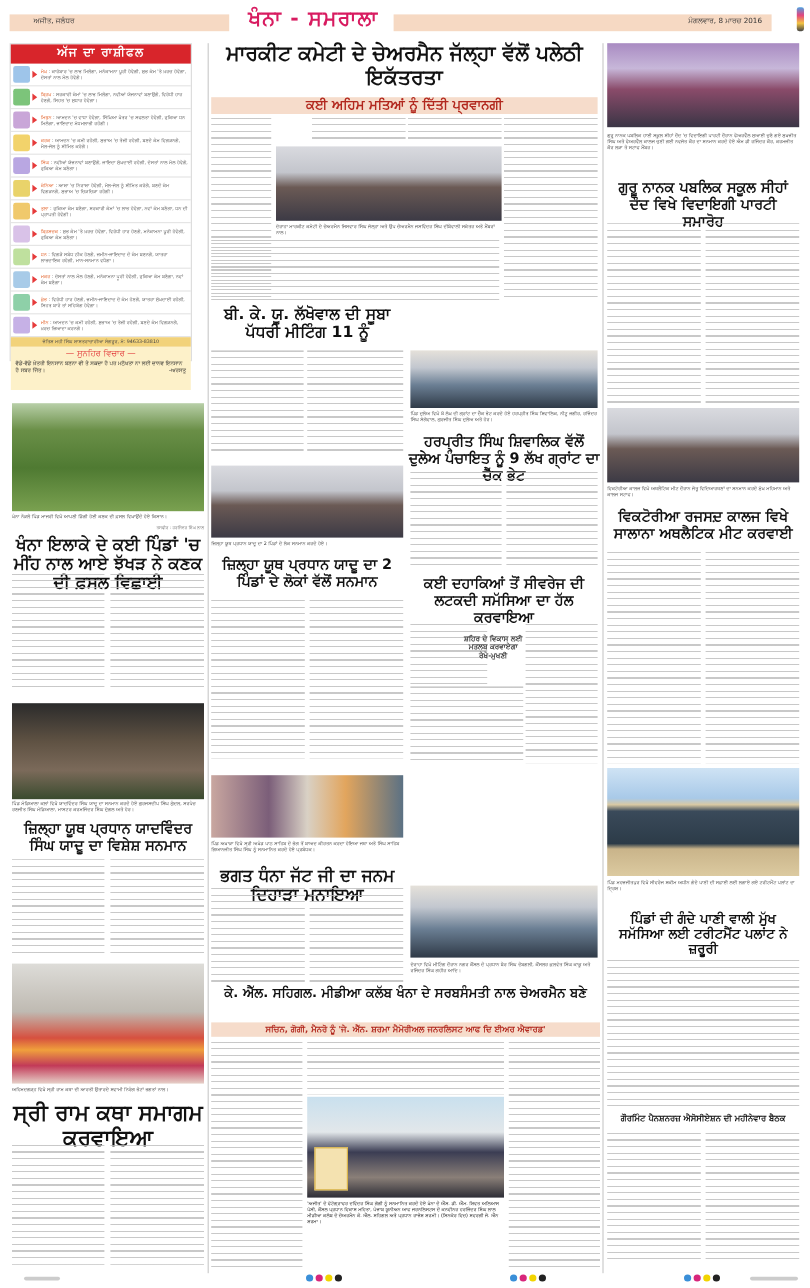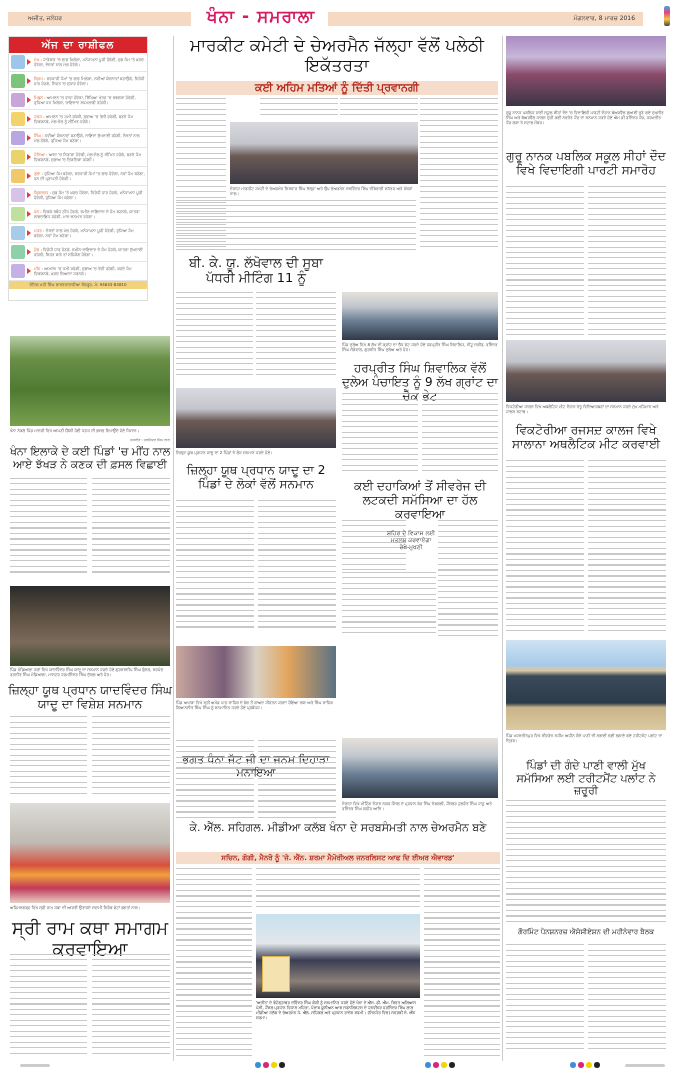--- a/index.html
+++ b/index.html
@@ -12,21 +12,21 @@
   .hdr-bar { top: 12px; height: 14px; background: #f6d9c3; }
   .hdr-left { left: 8px; width: 183px; }
   .hdr-right { left: 328px; width: 315px; }
   .hdr-city { left: 28px; top: 14px; font-size: 6px; color: #333; }
   .hdr-date { left: 555px; top: 14px; font-size: 6px; color: #333; text-align:right; width: 80px; }
   .hdr-section { left: 196px; top: 6px; width: 130px; font-size: 17px; font-weight: bold; color: #d81b60; text-align: center; letter-spacing: 1px; }
   .hdr-page { left: 643px; top: 7px; font-size: 21px; font-family: "Liberation Serif", serif; color: #222; margin-left: 36px; }
   .reg-mark { left: 664px; top: 6px; width: 6px; height: 20px; background: linear-gradient(#4ba3e3,#e3457e,#f4c542,#444); border-radius: 2px; }
 
   
-  .horo { left: 8px; top: 36px; width: 140px; height: 265px; border: 1px solid #ddd; background: #fff; }
+  .horo { left: 8px; top: 36px; width: 152px; height: 265px; border: 1px solid #ddd; background: #fff; }
   .horo-title { height: 16px; background: #d8252b; color: #fff; font-size: 10px; font-weight: bold; text-align: center; line-height: 16px; letter-spacing: 1px; }
   .horo-row { height: 19px; border-bottom: 1px solid #e5e5e5; display: flex; align-items: center; padding: 0 2px; }
   .horo-icon { width: 14px; height: 14px; border-radius: 2px; flex: 0 0 14px; margin-right: 2px; }
   .horo-arrow { width: 0; height: 0; border-left: 4px solid #e63b3b; border-top: 3px solid transparent; border-bottom: 3px solid transparent; margin-right: 3px; }
   .horo-text { font-size: 4px; line-height: 5px; color: #555; flex: 1; overflow: hidden; height: 11px; }
   .horo-text b { color: #e0561a; font-weight: normal; }
   .horo-foot { height: 8px; background: #f2d27a; font-size: 4px; text-align: center; line-height: 8px; color: #444; }
   .thought { background: #fdf1c9; padding: 2px 4px; height: 36px; }
   .thought-title { color: #e23b3b; font-size: 7px; text-align: center; }
   .thought-text { font-size: 4.5px; line-height: 6px; color: #222; margin-top: 2px; }
@@ -39,21 +39,21 @@
   .ph-night { background: linear-gradient(180deg,#2b2b2b 0%,#5f5243 40%,#7b6a5a 70%,#3a4b2e 100%); }
   .ph-water { background: linear-gradient(180deg,#cfe3f4 0%,#a8c9e8 28%,#d9c9a3 34%,#3a4a5a 40%,#2c3b48 70%,#c9b48a 75%,#dccaa0 100%); }
   .ph-flowers { background: linear-gradient(180deg,#dddcd8 0%,#bfbab2 40%,#d6503f 62%,#f0a03c 72%,#c23a58 85%,#e6d0c8 100%); }
   .ph-stage { background: linear-gradient(180deg,#c9e0ee 0%,#e2e7ea 35%,#3b3d53 55%,#8a7f78 80%,#2d2d36 100%); }
   .ph-prayer { background: linear-gradient(90deg,#c9a7a0 0%,#7b5e79 30%,#d9d1c5 50%,#e2a55d 70%,#5b7184 100%); }
   .ph-office { background: linear-gradient(180deg,#e5e1da 0%,#c2c7cf 30%,#6b7f94 60%,#2f3a47 100%); }
 
   .caption { font-size: 4px; line-height: 5px; color: #444; }
   .credit { font-size: 3.5px; color: #666; text-align: right; }
 
-  .headline { font-weight: normal; color: #111; text-align: center; line-height: 1.15; }
+  .headline { font-weight: bold; color: #111; text-align: center; line-height: 1.15; }
 
   .lines { background: repeating-linear-gradient(180deg,#bbb 0px,#bbb 1px,transparent 1px,transparent 5.5px); opacity: 0.8; }
 
   .sub-band { background: #f6dccb; color: #b2281e; font-weight: bold; text-align: center; }
   .vrule { background: #ccc; width: 1px; }
 
   .colorbar { height: 6px; display: flex; gap: 2px; }
   .colorbar span { width: 6px; height: 6px; border-radius: 50%; }
   .greybar { height: 3px; background: #ccc; border-radius: 2px; }
 </style>
@@ -126,26 +126,33 @@
         <span class="horo-arrow"></span>
         <span class="horo-text"><b>ਕੁੰਭ</b> : <span>ਵਿਰੋਧੀ ਹਾਰ ਹੋਣਗੇ, ਜ਼ਮੀਨ-ਜਾਇਦਾਦ ਦੇ ਕੰਮ ਹੋਣਗੇ, ਯਾਤਰਾ ਸੁੱਖਦਾਈ ਰਹੇਗੀ, ਸਿਹਤ ਬਾਰੇ ਤਾਂ ਸਹਿਯੋਗ ਹੋਵੇਗਾ।</span></span>
       </div>
       <div class="horo-row">
         <span class="horo-icon" style="background:#c6b1e6"></span>
         <span class="horo-arrow"></span>
         <span class="horo-text"><b>ਮੀਨ</b> : <span>ਆਮਦਨ 'ਚ ਕਮੀ ਰਹੇਗੀ, ਸੁਭਾਅ 'ਚ ਤੇਜ਼ੀ ਰਹੇਗੀ, ਬਣਦੇ ਕੰਮ ਵਿਗੜਨਗੇ, ਖ਼ਰਚ ਜ਼ਿਆਦਾ ਕਰਨਗੇ।</span></span>
       </div>
     </div>
   <div class="horo-foot">ਜੋਤਿਸ਼ ਮਹੀ ਸਿੰਘ ਸ਼ਾਸਤਰਾਚਾਰੀਆ ਸੰਗਰੂਰ, ਮੋ: 94633-83810</div>
+  <div class="thought">
+    <div class="thought-title">— ਸੁਨਹਿਰ ਵਿਚਾਰ —</div>
+    <div class="thought-text">
+      <span>ਵੱਡੇ-ਵੱਡੇ ਖ਼ੇਤਰੀ ਇਨਸਾਨ ਬਣਨਾ ਵੀ ਤੇ ਸਕਦਾ ਹੈ ਪਰ ਮਨੁੱਖਤਾ ਨਾ ਲਈ ਦਾਨਵ ਇਨਸਾਨ ਹੈ ਸਬਰ ਜਿੱਤ।</span>
+      <span style="float:right">-ਅਰਸਤੂ</span>
+    </div>
+  </div>
 </div>
 
 <div class="abs photo ph-field" style="left:10px;top:336px;width:160px;height:90px;"></div>
 <div class="abs caption" style="left:10px;top:428px;width:160px;">ਖੰਨਾ ਨੇੜਲੇ ਪਿੰਡ ਮਾਜਰੀ ਵਿਖੇ ਆਪਣੀ ਡਿੱਗੀ ਹੋਈ ਕਣਕ ਦੀ ਫ਼ਸਲ ਵਿਖਾਉਂਦੇ ਹੋਏ ਕਿਸਾਨ।</div>
 <div class="abs credit" style="left:10px;top:438px;width:160px;">ਤਸਵੀਰ : ਹਰਜਿੰਦਰ ਸਿੰਘ ਲਾਲ</div>
-<div class="abs headline" style="left:8px;top:446px;width:164px;font-size:11px;">ਖੰਨਾ ਇਲਾਕੇ ਦੇ ਕਈ ਪਿੰਡਾਂ 'ਚ ਮੀਂਹ ਨਾਲ ਆਏ ਝੱਖੜ ਨੇ ਕਣਕ ਦੀ ਫ਼ਸਲ ਵਿਛਾਈ</div>
+<div class="abs headline" style="left:8px;top:446px;width:164px;font-size:14px;">ਖੰਨਾ ਇਲਾਕੇ ਦੇ ਕਈ ਪਿੰਡਾਂ 'ਚ ਮੀਂਹ ਨਾਲ ਆਏ ਝੱਖੜ ਨੇ ਕਣਕ ਦੀ ਫ਼ਸਲ ਵਿਛਾਈ</div>
 <div class="abs lines" style="left:10px;top:478px;width:77px;height:98px;"></div>
 <div class="abs lines" style="left:92px;top:478px;width:78px;height:98px;"></div>
 
 <div class="abs photo ph-night" style="left:10px;top:586px;width:160px;height:80px;"></div>
 <div class="abs caption" style="left:10px;top:667px;width:160px;">ਪਿੰਡ ਮੰਡਿਆਲਾ ਕਲਾਂ ਵਿਖੇ ਯਾਦਵਿੰਦਰ ਸਿੰਘ ਯਾਦੂ ਦਾ ਸਨਮਾਨ ਕਰਦੇ ਹੋਏ ਗੁਰਜਸਦੀਪ ਸਿੰਘ ਗੁੰਦਲ, ਸਰਪੰਚ ਰਣਜੀਤ ਸਿੰਘ ਮੰਡਿਆਲਾ, ਮਾਸਟਰ ਕਰਮਜਿੰਦਰ ਸਿੰਘ ਦੁੱਗਲ ਅਤੇ ਹੋਰ।</div>
 <div class="abs headline" style="left:8px;top:684px;width:164px;font-size:12px;">ਜ਼ਿਲ੍ਹਾ ਯੂਥ ਪ੍ਰਧਾਨ ਯਾਦਵਿੰਦਰ ਸਿੰਘ ਯਾਦੂ ਦਾ ਵਿਸ਼ੇਸ਼ ਸਨਮਾਨ</div>
 <div class="abs lines" style="left:10px;top:716px;width:77px;height:80px;"></div>
 <div class="abs lines" style="left:92px;top:716px;width:78px;height:80px;"></div>
 
 <div class="abs photo ph-flowers" style="left:10px;top:803px;width:160px;height:100px;"></div>
@@ -181,21 +188,21 @@
 <div class="abs lines" style="left:258px;top:500px;width:78px;height:132px;"></div>
 
 <div class="abs headline" style="left:340px;top:480px;width:160px;font-size:12px;">ਕਈ ਦਹਾਕਿਆਂ ਤੋਂ ਸੀਵਰੇਜ ਦੀ ਲਟਕਦੀ ਸਮੱਸਿਆ ਦਾ ਹੱਲ ਕਰਵਾਇਆ</div>
 <div class="abs lines" style="left:342px;top:520px;width:64px;height:50px;"></div>
 <div class="abs headline" style="left:386px;top:530px;width:50px;font-size:6px;color:#333;">ਸ਼ਹਿਰ ਦੇ ਵਿਕਾਸ ਲਈ ਮਤਲਬ ਕਰਵਾਏਗਾ ਰੇਖੇ-ਮੁਖਣੀ</div>
 <div class="abs lines" style="left:438px;top:520px;width:60px;height:116px;"></div>
 <div class="abs lines" style="left:342px;top:572px;width:94px;height:64px;"></div>
 
 <div class="abs photo ph-prayer" style="left:176px;top:646px;width:160px;height:52px;"></div>
 <div class="abs caption" style="left:176px;top:700px;width:160px;">ਪਿੰਡ ਅਖਾੜਾ ਵਿਖੇ ਸ੍ਰੀ ਅਖੰਡ ਪਾਠ ਸਾਹਿਬ ਦੇ ਭੋਗ ਤੋਂ ਬਾਅਦ ਕੀਰਤਨ ਕਰਦਾ ਹੋਇਆ ਜਥਾ ਅਤੇ ਸਿੰਘ ਸਾਹਿਬ ਗਿਆਨਜੀਤ ਸਿੰਘ ਸਿੰਘ ਨੂੰ ਸਨਮਾਨਿਤ ਕਰਦੇ ਹੋਏ ਪ੍ਰਬੰਧਕ।</div>
-<div class="abs headline" style="left:176px;top:722px;width:160px;font-size:11px;margin-top:32px;">ਭਗਤ ਧੰਨਾ ਜੱਟ ਜੀ ਦਾ ਜਨਮ ਦਿਹਾੜਾ ਮਨਾਇਆ</div>
+<div class="abs headline" style="left:176px;top:722px;width:160px;font-size:14px;">ਭਗਤ ਧੰਨਾ ਜੱਟ ਜੀ ਦਾ ਜਨਮ ਦਿਹਾੜਾ ਮਨਾਇਆ</div>
 <div class="abs lines" style="left:176px;top:740px;width:78px;height:80px;"></div>
 <div class="abs lines" style="left:258px;top:740px;width:78px;height:80px;"></div>
 
 <div class="abs photo ph-office" style="left:342px;top:738px;width:156px;height:60px;"></div>
 <div class="abs caption" style="left:342px;top:801px;width:156px;">ਦੋਰਾਹਾ ਵਿਖੇ ਮੀਟਿੰਗ ਦੌਰਾਨ ਨਗਰ ਕੌਂਸਲ ਦੇ ਪ੍ਰਧਾਨ ਬੇਰ ਸਿੰਘ ਦੇਬਗਲੀ, ਕੌਂਸਲਰ ਕੁਲਵੰਤ ਸਿੰਘ ਕਾਕੂ ਅਤੇ ਰਜਿੰਦਰ ਸਿੰਘ ਗਹੀਰ ਆਦਿ।</div>
 
 <div class="abs headline" style="left:176px;top:822px;width:324px;font-size:11px;">ਕੇ. ਐੱਲ. ਸਹਿਗਲ. ਮੀਡੀਆ ਕਲੱਬ ਖੰਨਾ ਦੇ ਸਰਬਸੰਮਤੀ ਨਾਲ ਚੇਅਰਮੈਨ ਬਣੇ</div>
 <div class="abs sub-band" style="left:176px;top:852px;width:324px;height:12px;font-size:7px;line-height:12px;">ਸਚਿਨ, ਗੋਗੀ, ਮੈਨਰੋ ਨੂੰ 'ਜੇ. ਐੱਨ. ਸ਼ਰਮਾ ਮੈਮੋਰੀਅਲ ਜਨਰਲਿਸਟ ਆਫ ਦਿ ਈਅਰ ਐਵਾਰਡ'</div>
 <div class="abs lines" style="left:176px;top:868px;width:76px;height:190px;"></div>
 <div class="abs photo ph-stage" style="left:256px;top:914px;width:164px;height:84px;"></div>

